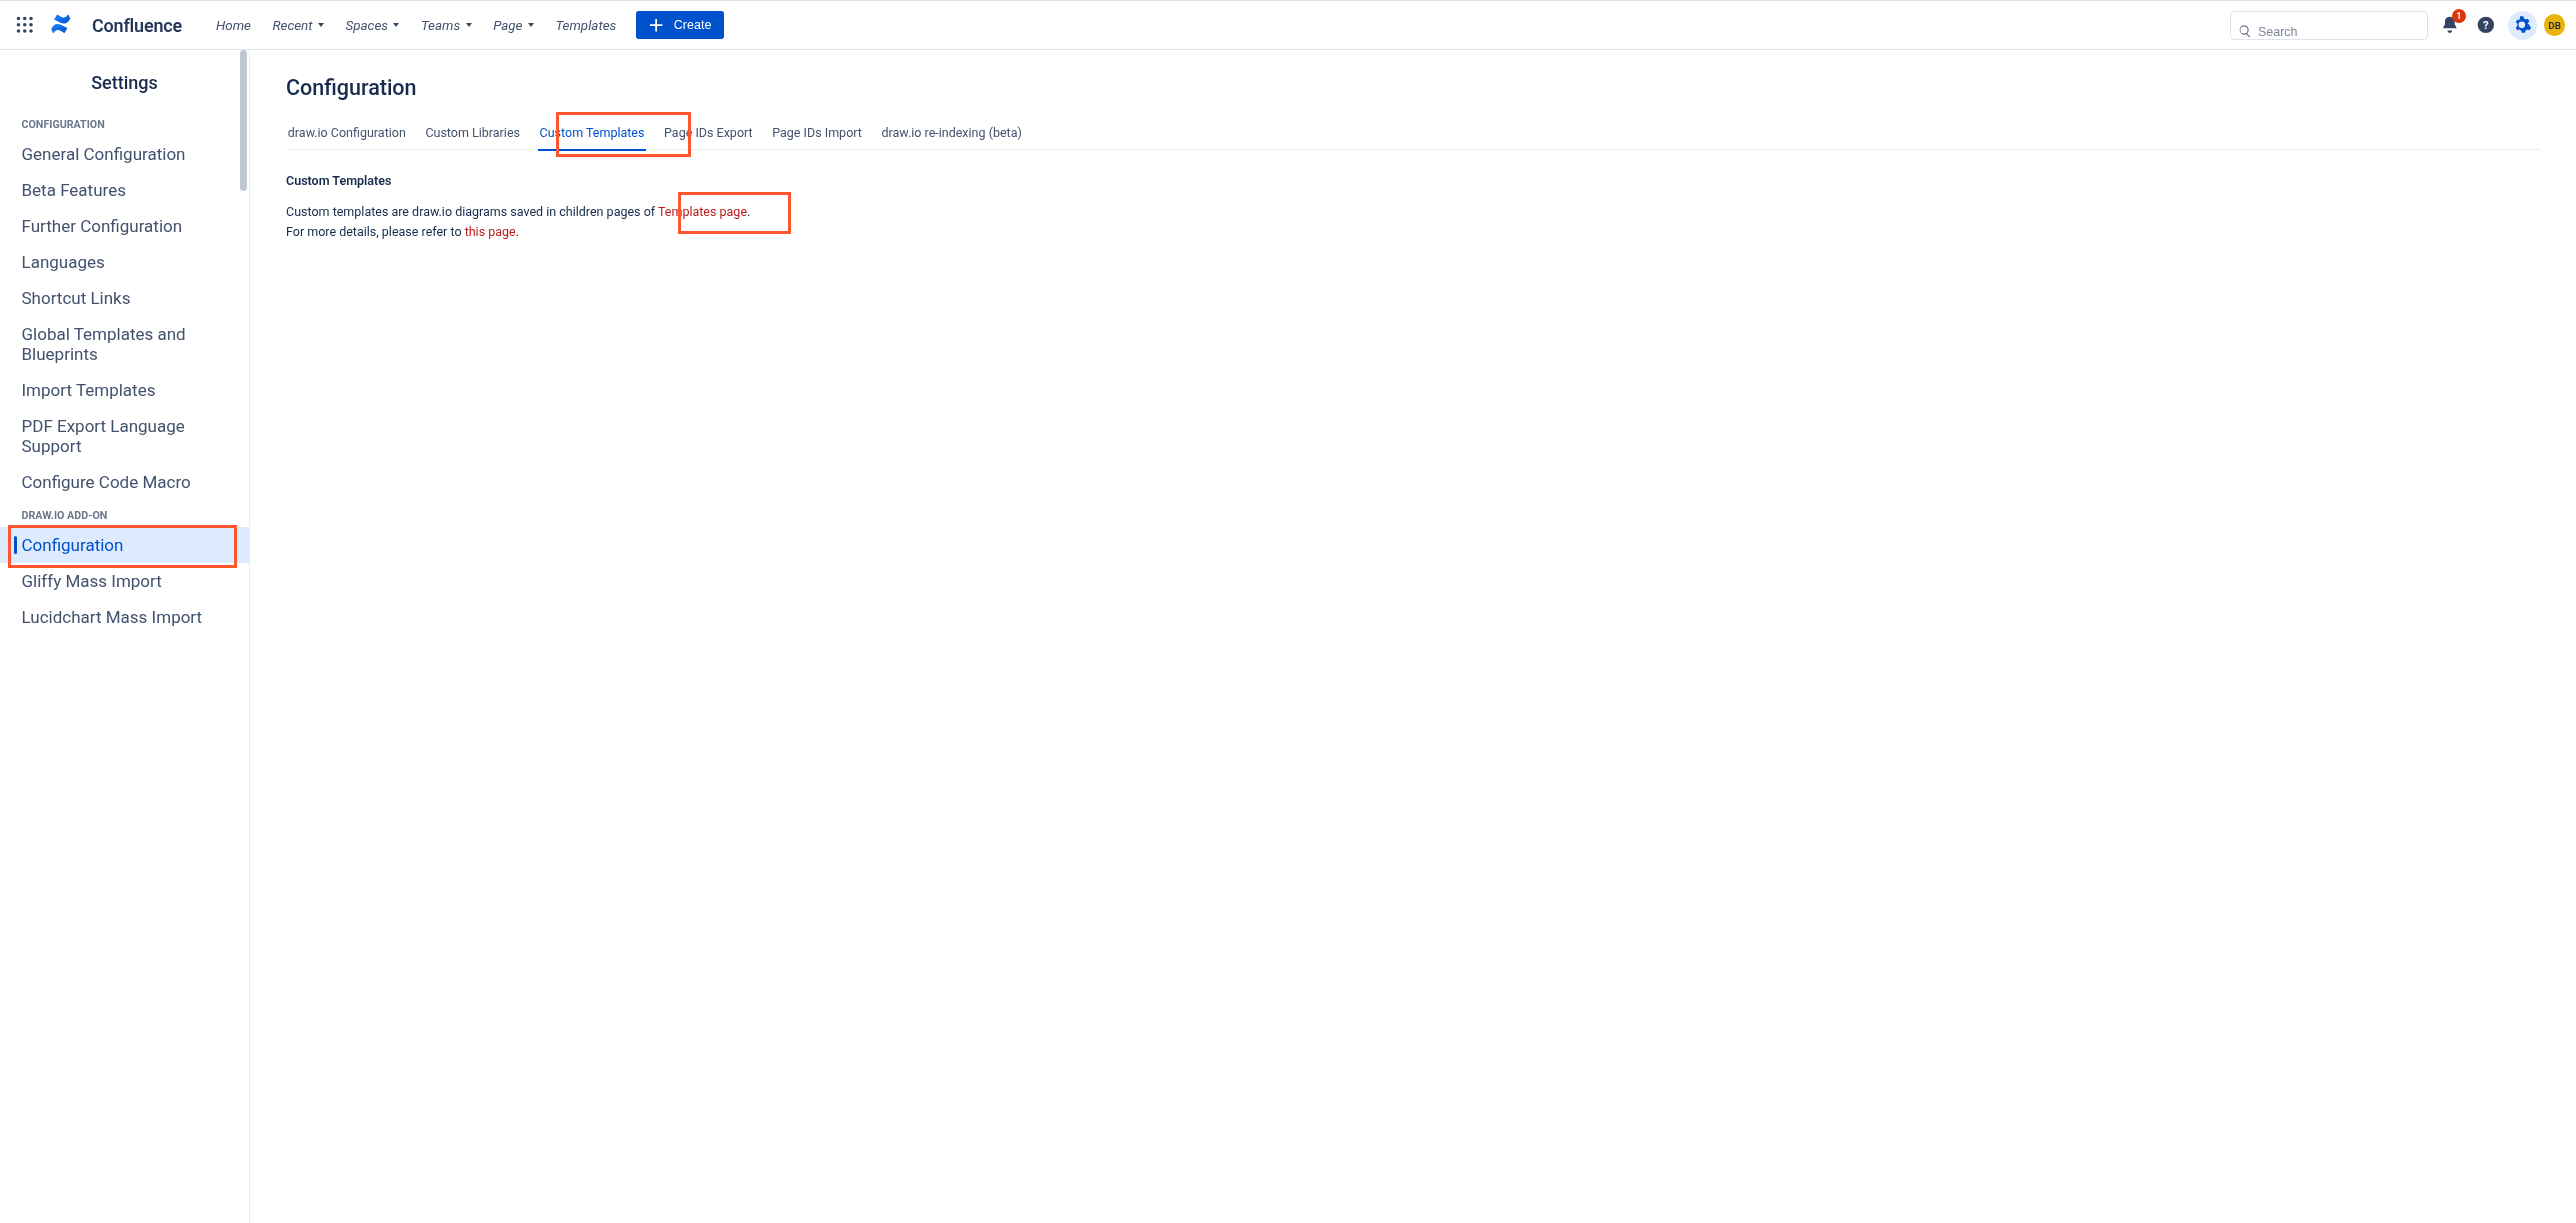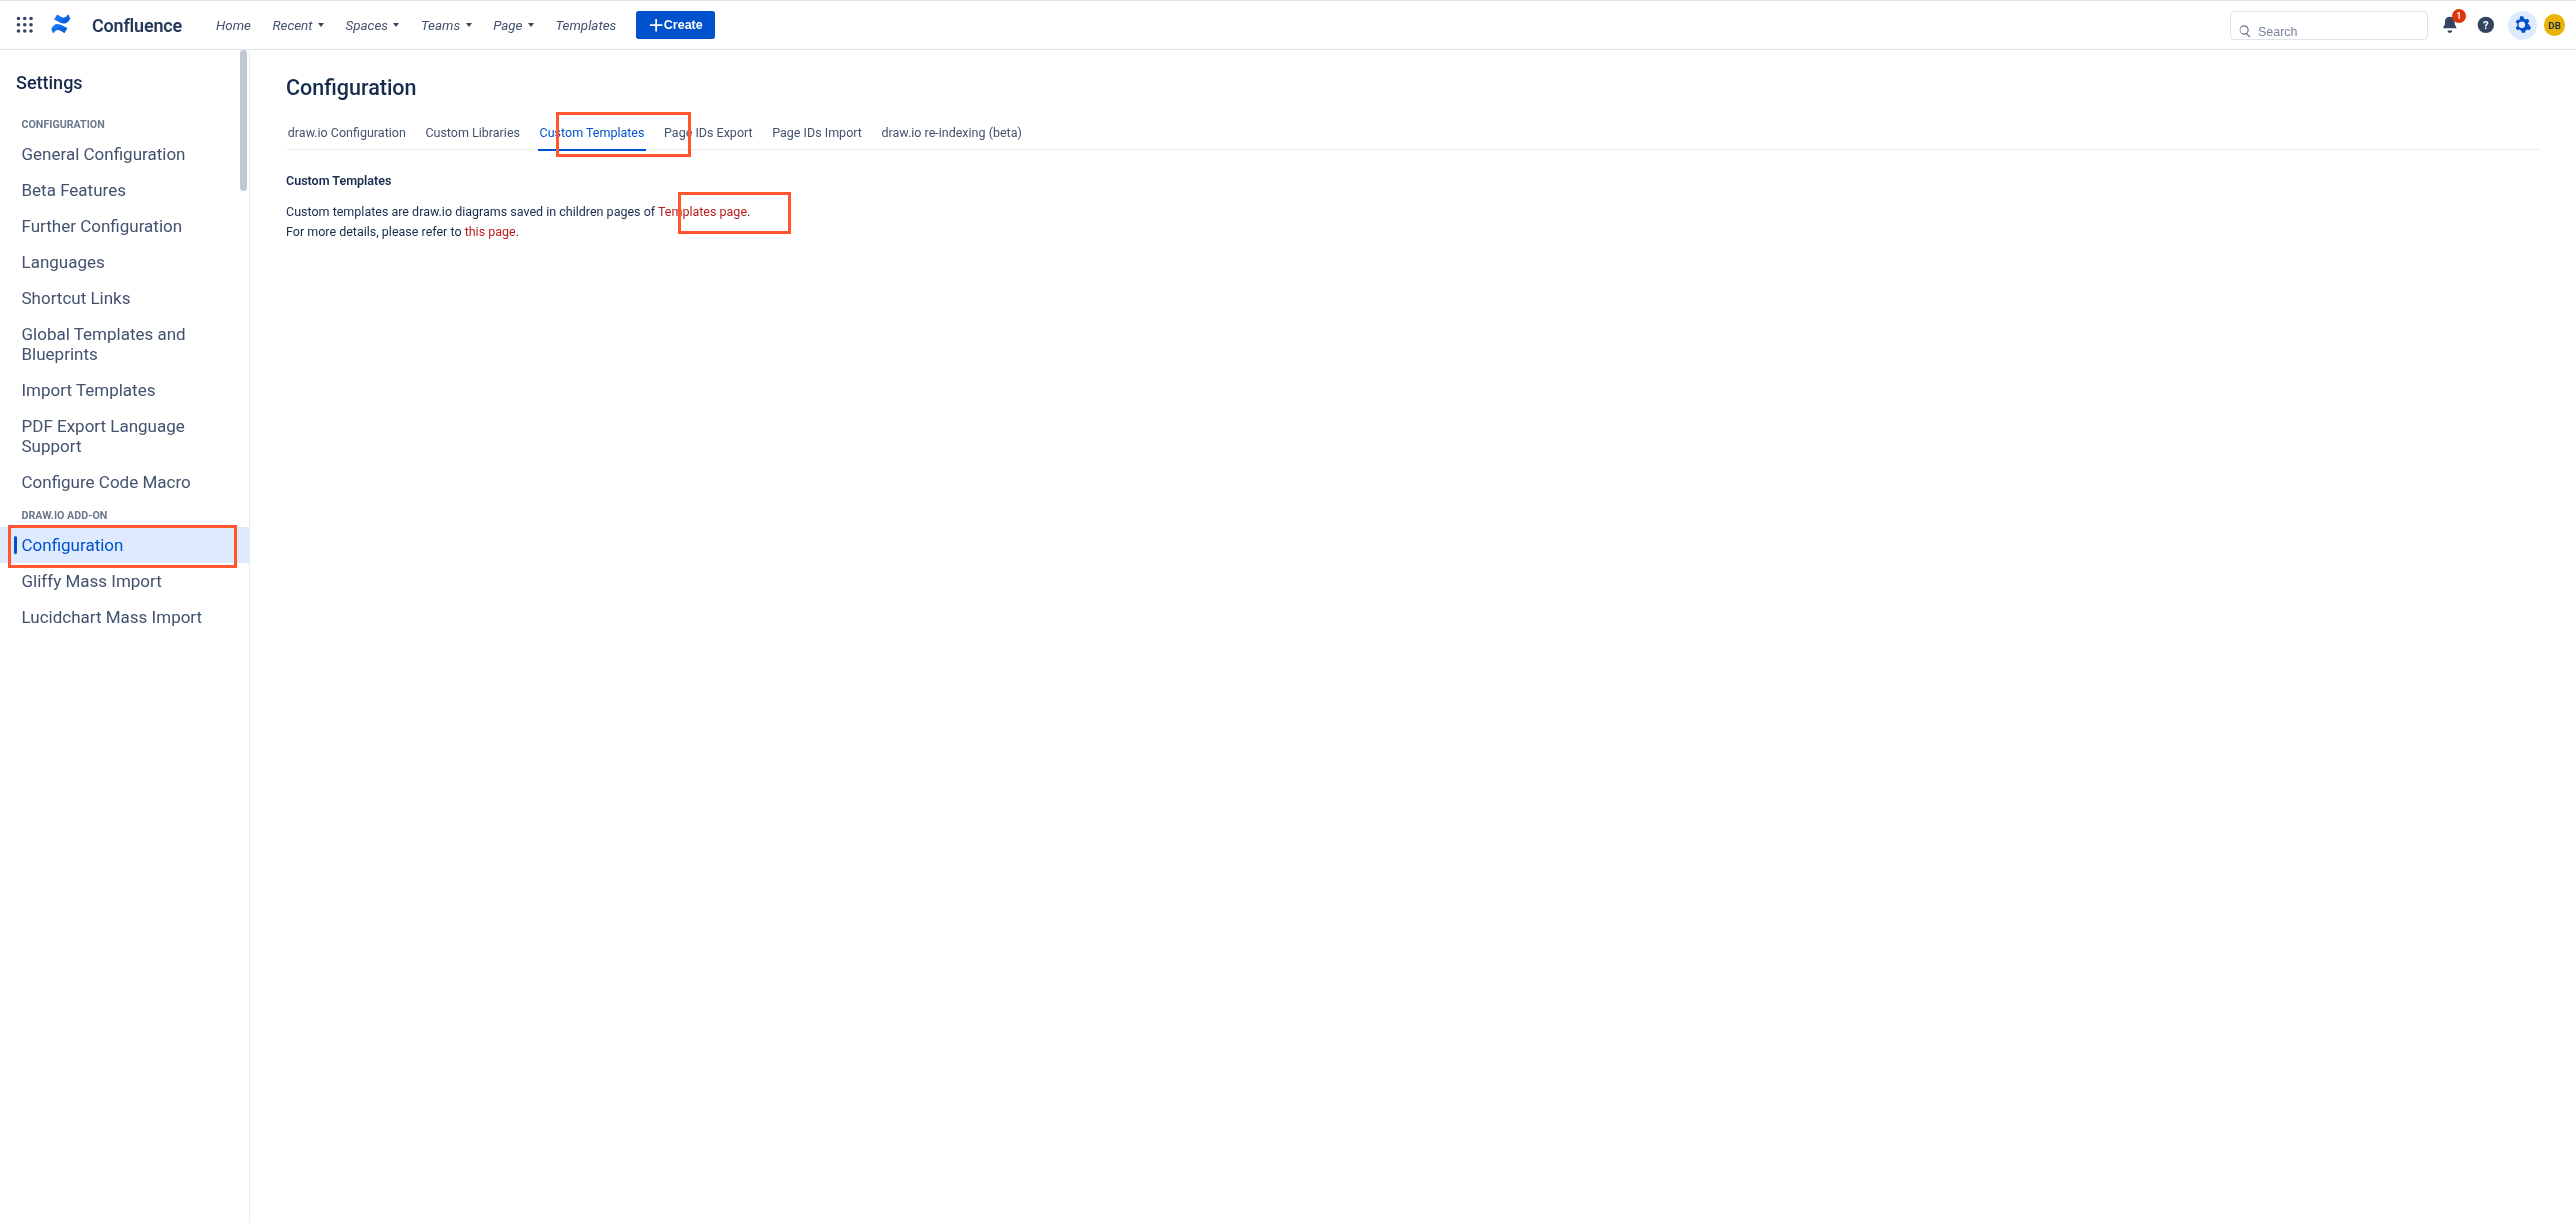--- a/index.html
+++ b/index.html
@@ -40,25 +40,25 @@
       gap: 3.6px;
       font-style: italic;
     }
     .chevron-down { width: 0; height: 0; border-left: 3.6px solid transparent; border-right: 3.6px solid transparent; border-top: 4.5px solid #344563; display: inline-block; margin-left: 1.8px; }
     .create-btn {
       background: #0052CC;
       color: #fff;
       border: none;
       padding: 7.2px 12.5px;
       font-size: 12.5px;
-      font-weight: 700;
+      font-weight: 400;
       border-radius: 2.7px;
       display: flex;
       align-items: center;
-      gap: 1px;
+      gap: 11px;
       cursor: pointer;
       margin-left: 7.2px;
     }
     .create-btn svg { width: 14.3px; height: 14.3px; fill: #fff; }
     .topbar-spacer { flex: 1; }
     .search-box {
       width: 198px;
       height: 29px;
       border: 1.8px solid #DFE1E6;
       border-radius: 4.5px;
@@ -122,21 +122,21 @@
       width: 7.2px;
       height: 100%;
     }
     .sidebar-scroll-thumb {
       position: absolute;
       top: 0;
       width: 7.2px;
       background: #C1C7D0;
       border-radius: 3.6px;
     }
-    .sidebar h1 { font-size: 18px; font-weight: 500; padding: 0 16px 16px; color: #172B4D; }
+    .sidebar h1 { font-size: 18px; font-weight: 500; padding: 0 16px 16px; color: #172B4D; text-align: center; }
     .sidebar-group-label {
       font-size: 10.7px;
       font-weight: 700;
       color: #6B778C;
       padding: 9px 21.5px 5.4px;
     }
     .sidebar-item {
       padding: 8px 21.5px;
       font-size: 17px;
       color: #42526E;

